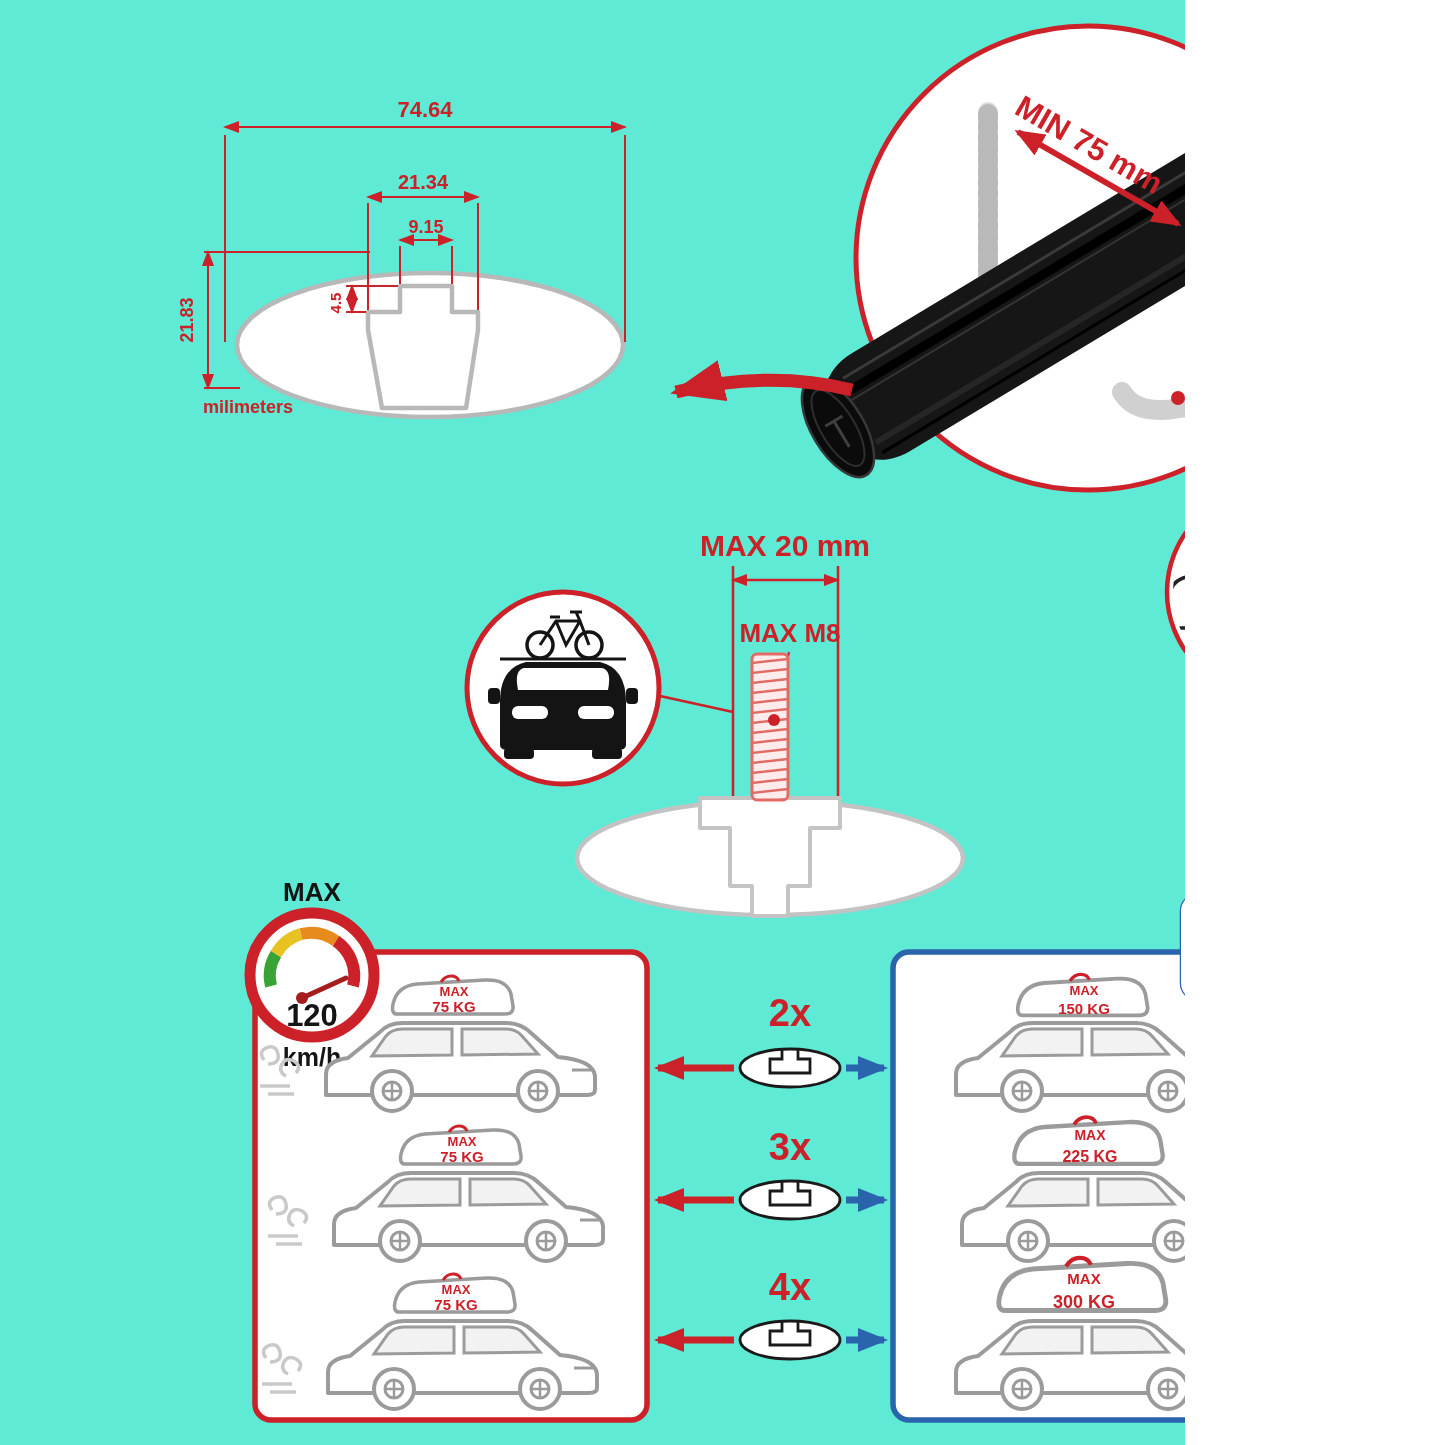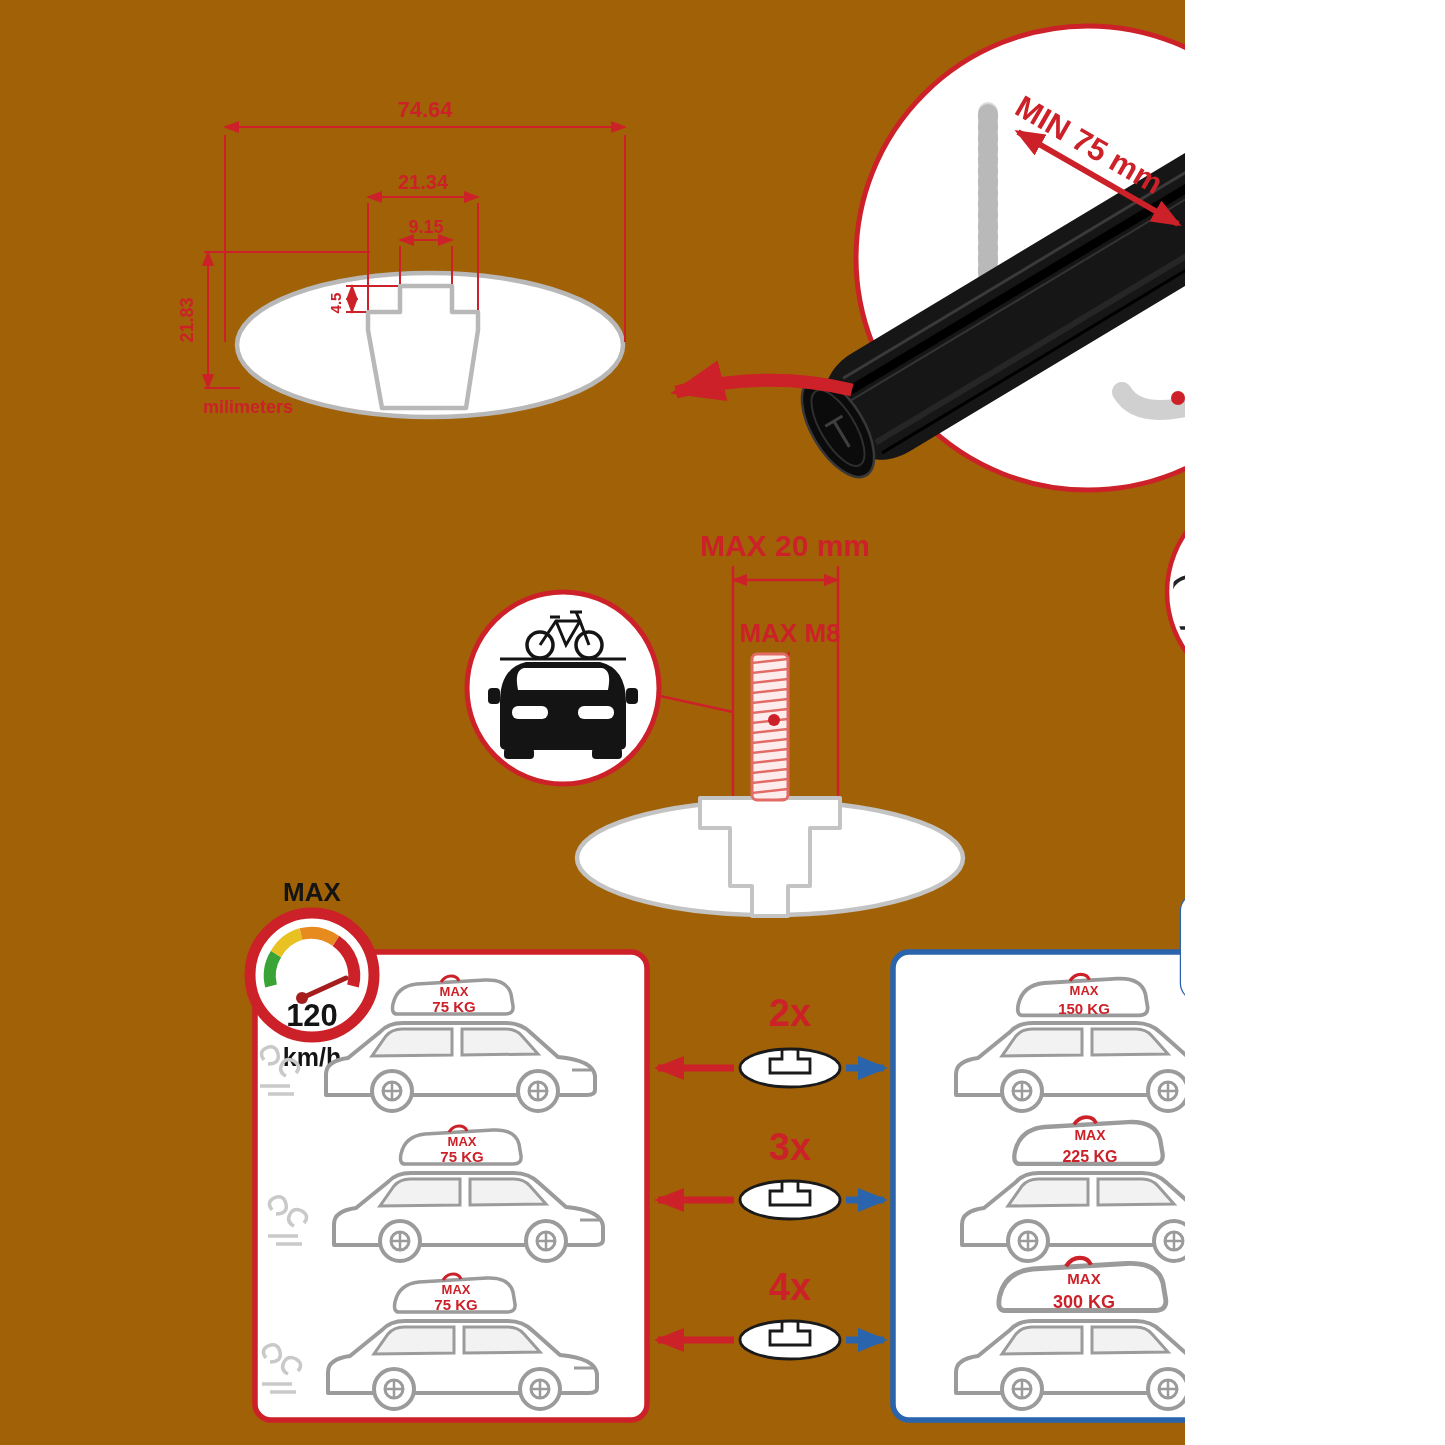--- a/index.html
+++ b/index.html
@@ -1,16 +1,16 @@
 <!DOCTYPE html>
 <html><head>
 <meta charset="utf-8">
 <style>
   html,body{margin:0;padding:0;background:#ffffff;}
-  .canvas{position:relative;width:1185px;height:1445px;background:#a16207;overflow:hidden;}
+  .canvas{position:relative;width:1185px;height:1445px;background:#5eead4;overflow:hidden;}
   svg{display:block;}
   text{font-family:"Liberation Sans", sans-serif;font-weight:bold;}
   .tr{fill:#cc2128;}
   .td{fill:#141414;}
   .tw{fill:#ffffff;}
   .mid{text-anchor:middle;}
 </style>
 </head>
 <body>
 

